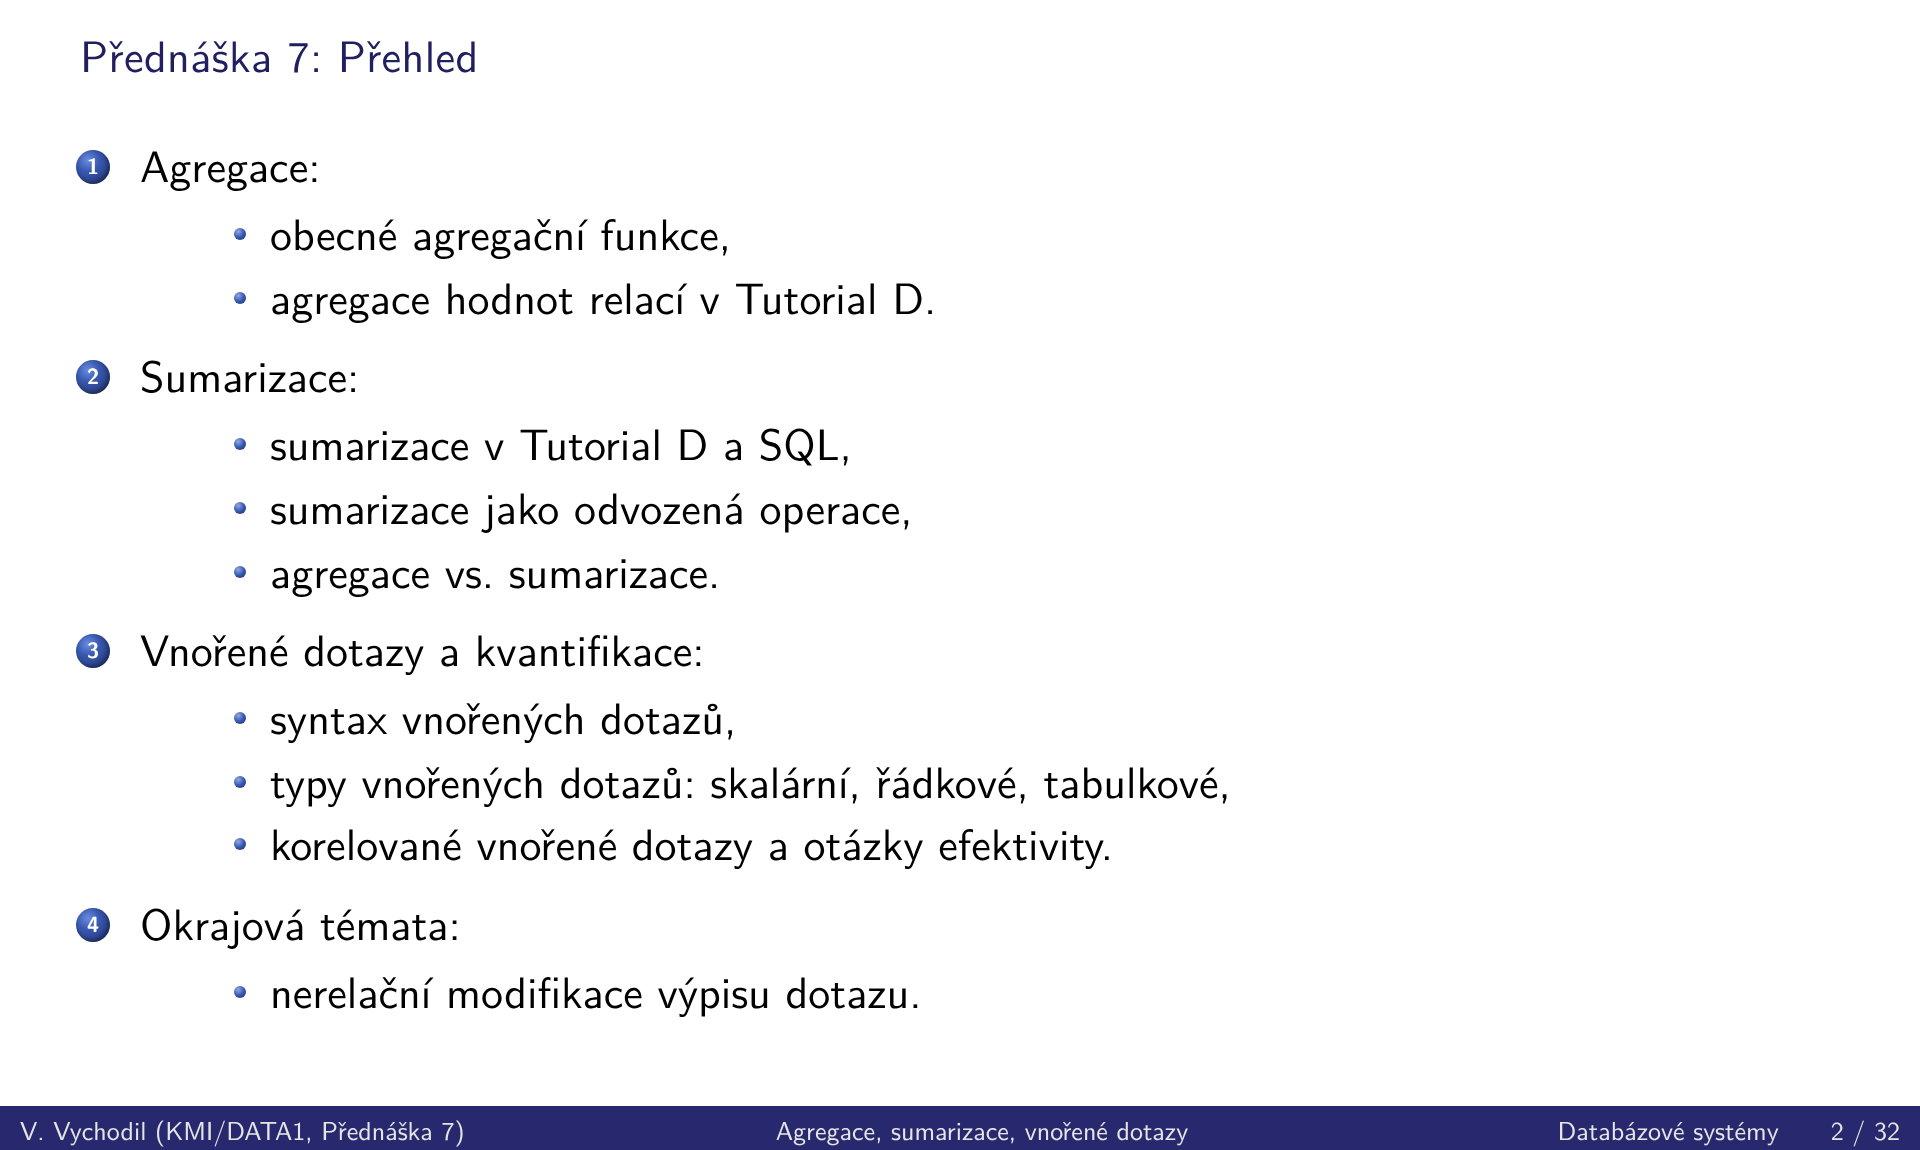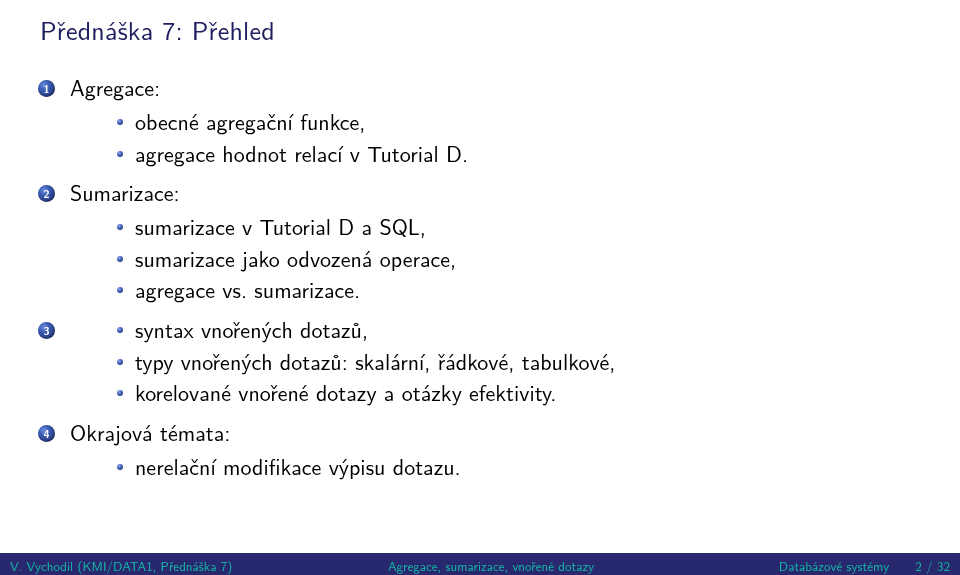--- a/index.html
+++ b/index.html
@@ -14,21 +14,21 @@
     overflow: hidden;
   }
   .slide {
     width: 960px;
     height: 575px;
     position: relative;
     box-sizing: border-box;
     padding: 14px 40px 0 40px;
   }
   .title {
-    font-size: 26px;
+    font-size: 22px;
     color: #202060;
     font-weight: 400;
     margin: 0 0 28px 0;
     line-height: 1.2;
     letter-spacing: 0.2px;
   }
   ol.top {
     list-style: none;
     margin: 0;
     padding: 0 0 0 28px;
@@ -79,21 +79,21 @@
     background: #3a56a8;
     background: radial-gradient(circle at 35% 30%, #90a8e6 0%, #3858b0 50%, #202a60 100%);
   }
   .footer {
     position: absolute;
     left: 0;
     bottom: 0;
     width: 960px;
     height: 22px;
     background: #28286e;
-    color: #14b8a6;
+    color: #e5e5e5;
     font-size: 13px;
     box-sizing: border-box;
   }
   .footer .left {
     position: absolute;
     left: 10px;
     top: 3px;
     white-space: nowrap;
   }
   .footer .center {
@@ -134,20 +134,21 @@
       <span>Sumarizace:</span>
       <ul class="sub">
         <li>sumarizace v Tutorial D a SQL,</li>
         <li>sumarizace jako odvozená operace,</li>
         <li>agregace vs. sumarizace.</li>
       </ul>
     </li>
 
     <li>
       <span class="num-bullet">3</span>
+      <span>Vnořené dotazy a kvantifikace:</span>
       <ul class="sub">
         <li>syntax vnořených dotazů,</li>
         <li>typy vnořených dotazů: skalární, řádkové, tabulkové,</li>
         <li>korelované vnořené dotazy a otázky efektivity.</li>
       </ul>
     </li>
 
     <li>
       <span class="num-bullet">4</span>
       <span>Okrajová témata:</span>

